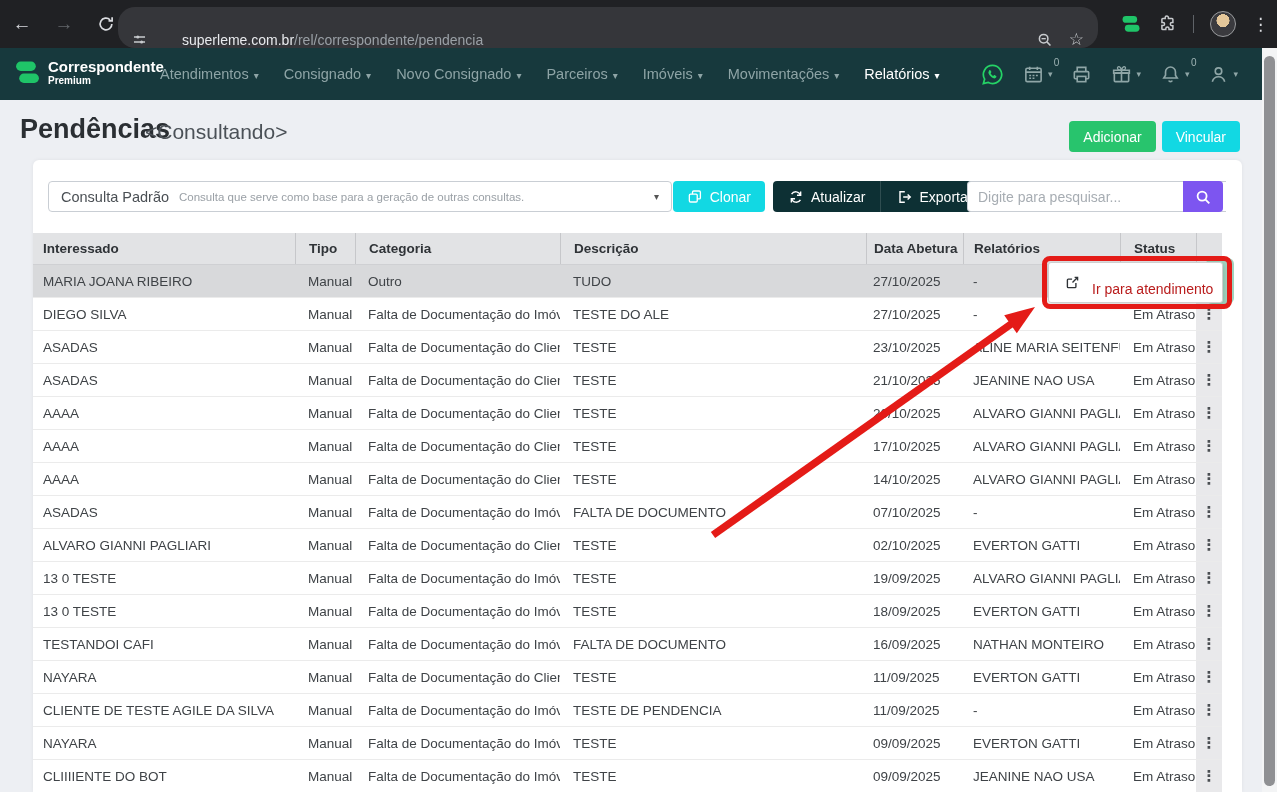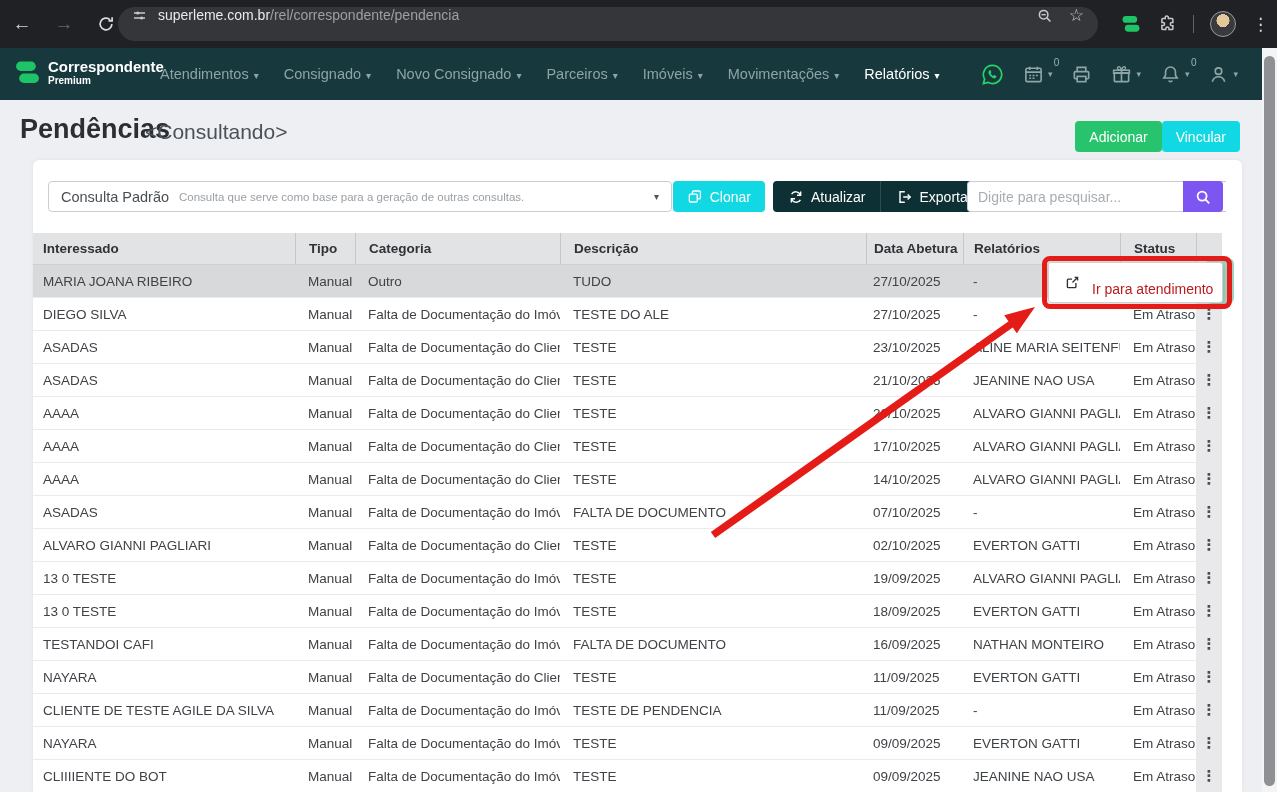--- a/index.html
+++ b/index.html
@@ -5,22 +5,22 @@
   html,body{margin:0;padding:0;background:#000;}
   *{box-sizing:border-box;}
   .screen{position:relative;width:1277px;height:792px;overflow:hidden;
           font-family:"Liberation Sans","DejaVu Sans",sans-serif;background:#edeff3;}
 
   
   .chrome{position:absolute;left:0;top:0;width:1277px;height:48px;background:#202124;}
   .chrome-btn{position:absolute;top:12px;width:24px;height:24px;color:#dadce0;font-size:19px;
               line-height:24px;text-align:center;cursor:pointer;}
   .chrome-btn.fwd{color:#63676b;}
-  .omnibox{position:absolute;left:118px;top:7px;width:980px;height:34px;border-radius:17px;
-           background:#35363a;display:flex;align-items:flex-start;}
+  .omnibox{position:absolute;left:118px;top:7px;width:980px;height:41px;border-radius:17px;
+           background:#35363a;display:flex;align-items:flex-end;gap:24px;}
   .omnibox .site-icon{margin-left:13px;display:flex;}
   .omnibox .url{margin-left:10px;font-size:14px;white-space:nowrap;overflow:hidden;flex:1;}
   .omnibox .host{color:#e8eaed;}
   .omnibox .path{color:#9aa0a6;}
   .ob-right{display:flex;align-items:center;gap:16px;margin-right:14px;}
   .ob-right .star{color:#c8cbce;font-size:17px;line-height:17px;}
   .chrome-right{position:absolute;right:8px;top:0;height:48px;display:flex;align-items:center;gap:16px;}
   .vsep{width:1px;height:18px;background:#5f6368;}
   .avatar{width:26px;height:26px;border-radius:50%;border:1px solid #9a9c9e;
           background:radial-gradient(circle at 50% 36%,#e4c79a 0 33%,#3a3a3e 34% 100%);}
@@ -38,21 +38,21 @@
   .nav-item .caret{font-size:10px;margin-top:2px;}
   .nav-icons{position:absolute;right:24px;top:0;height:52px;display:flex;align-items:center;gap:19px;color:#8fa6a7;}
   .nicon{position:relative;display:flex;align-items:center;cursor:pointer;}
   .nicon .badge{position:absolute;top:-7px;right:-7px;font-size:10px;color:#9fb3b4;}
   .nicon .caret{font-size:9px;color:#8fa6a7;margin-left:4px;}
 
   
   .page{position:absolute;left:0;top:100px;width:1262px;height:692px;background:#edeff3;}
   .page-title{position:absolute;left:20px;top:14px;margin:0;font-size:27px;font-weight:bold;color:#2b2f33;}
   .page-sub{position:absolute;left:145px;top:20px;font-size:21px;color:#4b5157;}
-  .head-actions{position:absolute;right:22px;top:21px;display:flex;}
+  .head-actions{position:absolute;right:22px;top:21px;display:flex;gap:6px;}
   .btn{border:none;border-radius:4px;height:31px;font-size:14px;color:#fff;cursor:pointer;
        display:flex;align-items:center;justify-content:center;gap:7px;
        font-family:"Liberation Sans","DejaVu Sans",sans-serif;}
   .btn.green{background:#28c46d;padding:0 14px;}
   .btn.cyan{background:#12d8e3;padding:0 14px;}
   .btn.purple{background:#7d55f0;}
   .btn.dark{background:#0d3034;}
 
   .card{position:absolute;left:33px;top:60px;width:1209px;height:632px;background:#fff;
         border-radius:6px 6px 0 0;box-shadow:0 0 4px rgba(0,0,0,.06);overflow:hidden;}

